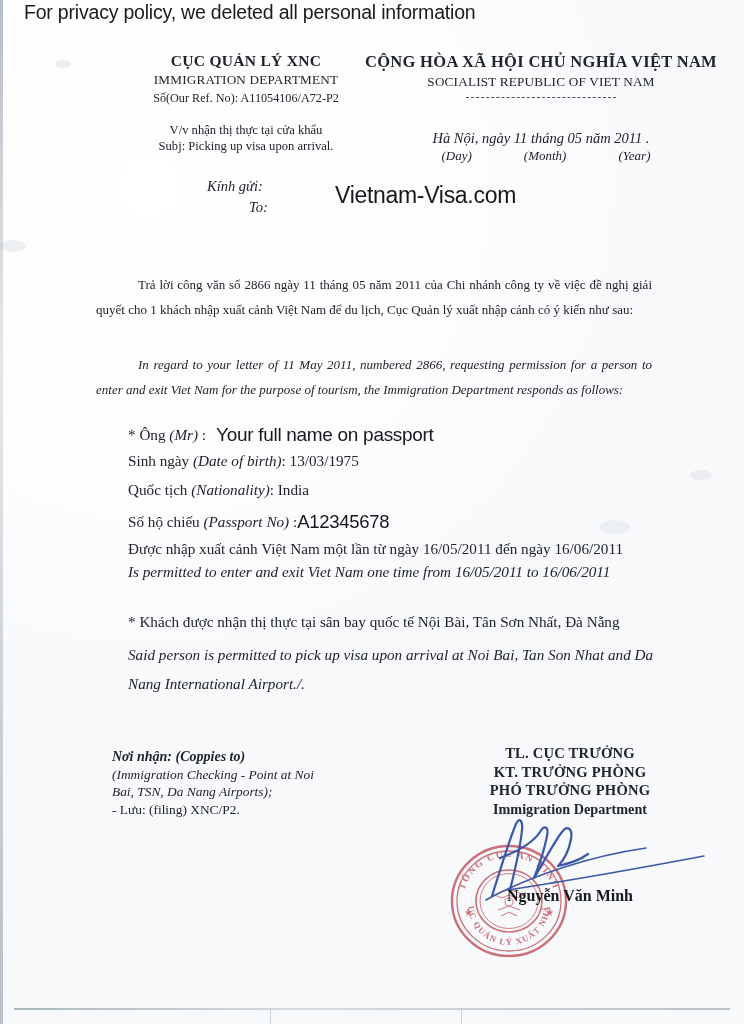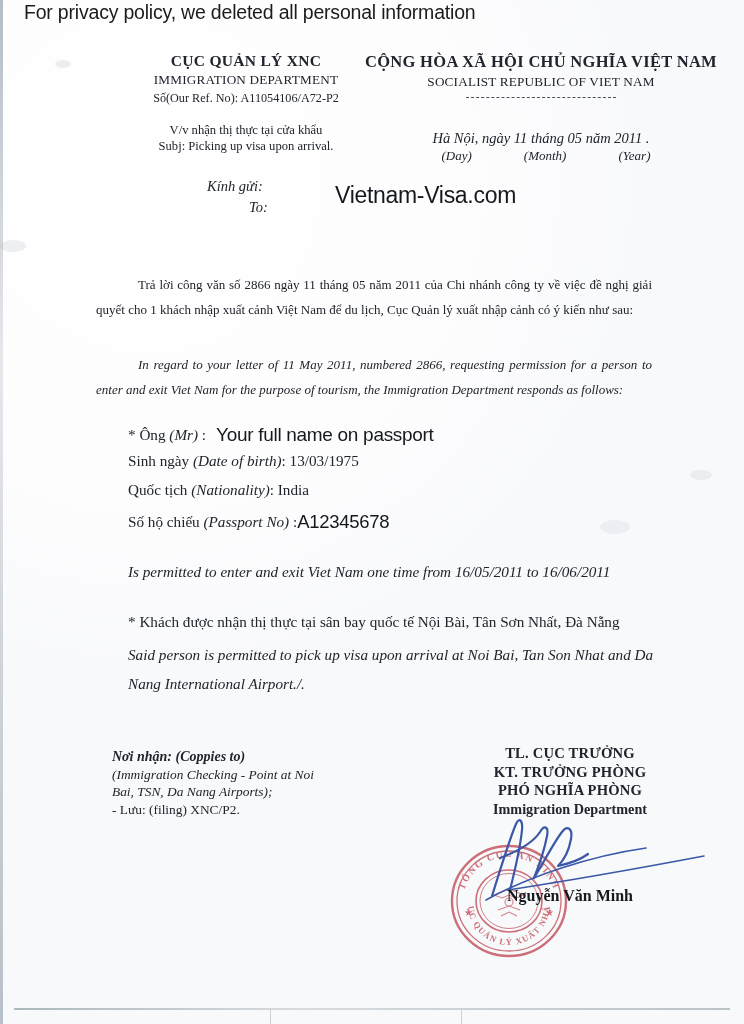--- a/index.html
+++ b/index.html
@@ -276,36 +276,37 @@
       <span>Quốc tịch</span>
       <i>(Nationality)</i><span>: </span><span>India</span>
     </div>
 
     <div class="detail-row" id="row-passport">
       <span>Số hộ chiếu</span>
       <i>(Passport No)</i><span> :</span><span class="redact">A12345678</span>
     </div>
   </div>
 
+  <div id="perm-vn">Được nhập xuất cảnh Việt Nam một lần từ ngày 16/05/2011 đến ngày 16/06/2011</div>
   <div id="perm-en">Is permitted to enter and exit Viet Nam one time from 16/05/2011 to 16/06/2011</div>
 
   <div id="airport-vn">* Khách được nhận thị thực tại sân bay quốc tế Nội Bài, Tân Sơn Nhất, Đà Nẵng</div>
   <div id="airport-en">Said person is permitted to pick up visa upon arrival at Noi Bai, Tan Son Nhat and Da Nang International Airport./.</div>
 
   <div id="copies">
     <div class="cp-head">Nơi nhận: (Coppies to)</div>
     <div class="cp-ital">(Immigration Checking - Point at Noi</div>
     <div class="cp-ital">Bai, TSN, Da Nang Airports);</div>
     <div>- Lưu: (filing) XNC/P2.</div>
   </div>
 
   <div id="sign-block">
     <div class="sg">TL. CỤC TRƯỞNG</div>
     <div class="sg">KT. TRƯỞNG PHÒNG</div>
-    <div class="sg">PHÓ NGHĨA PHÒNG</div>
+    <div class="sg">PHÓ TRƯỞNG PHÒNG</div>
     <div class="sg-dept">Immigration Department</div>
   </div>
 
   <svg id="seal" viewBox="0 0 130 122">
     <defs>
       <path id="sealArcOuter" d="M 18,64 A 47,47 0 0 1 112,64"></path>
       <path id="sealArcInner" d="M 24,64 A 41,41 0 0 0 106,64"></path>
     </defs>
     <g stroke="#c2515c" fill="none">
       <ellipse cx="65" cy="61" rx="57" ry="55" stroke-width="2.4"></ellipse>

